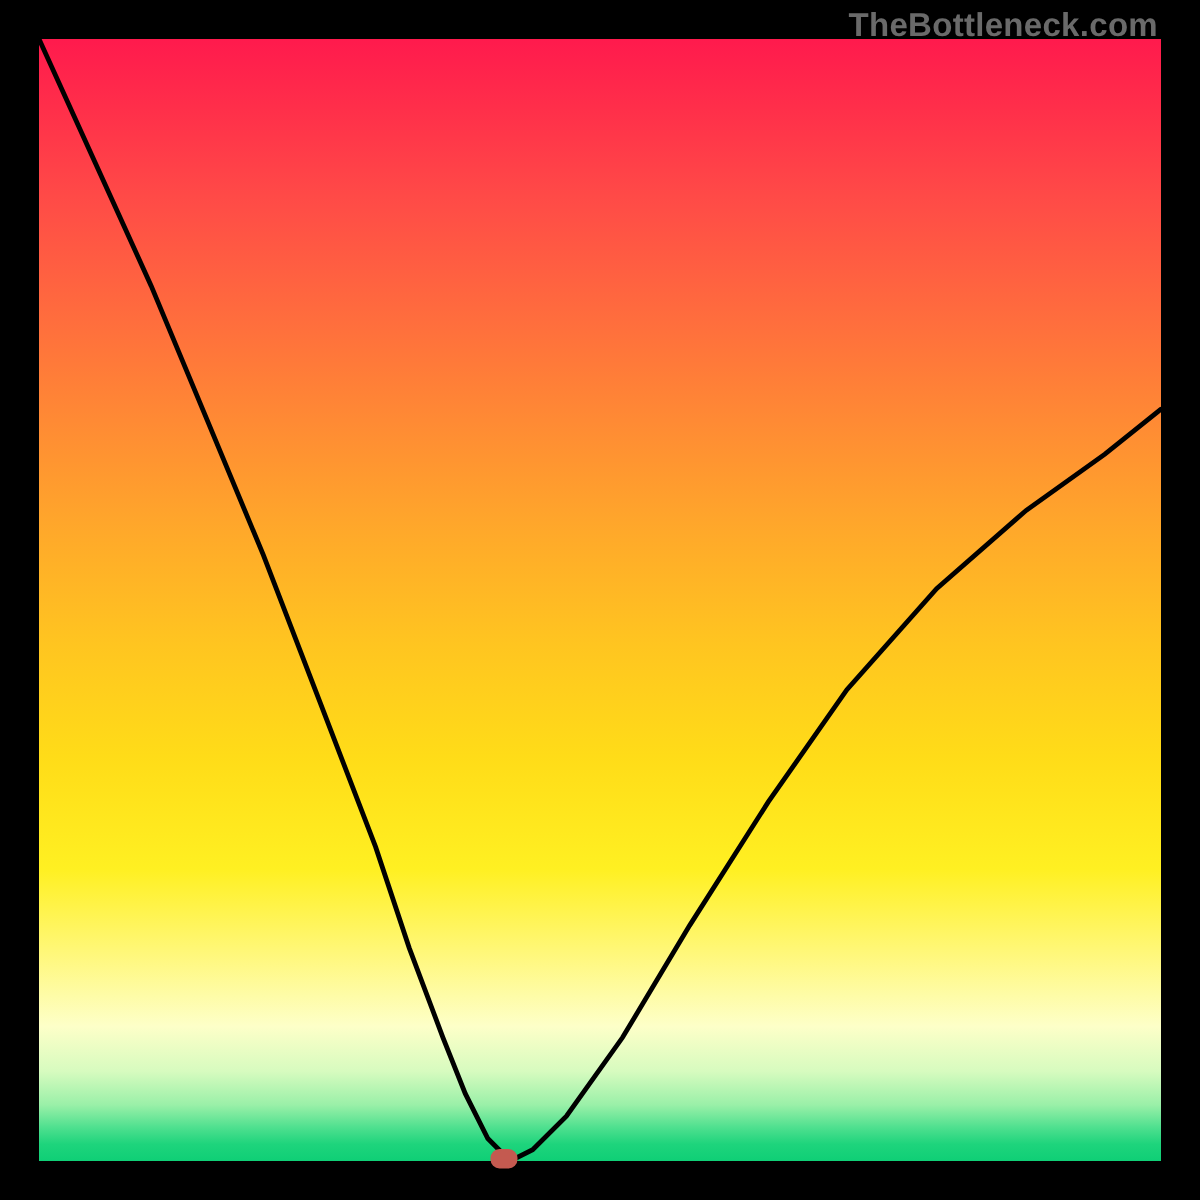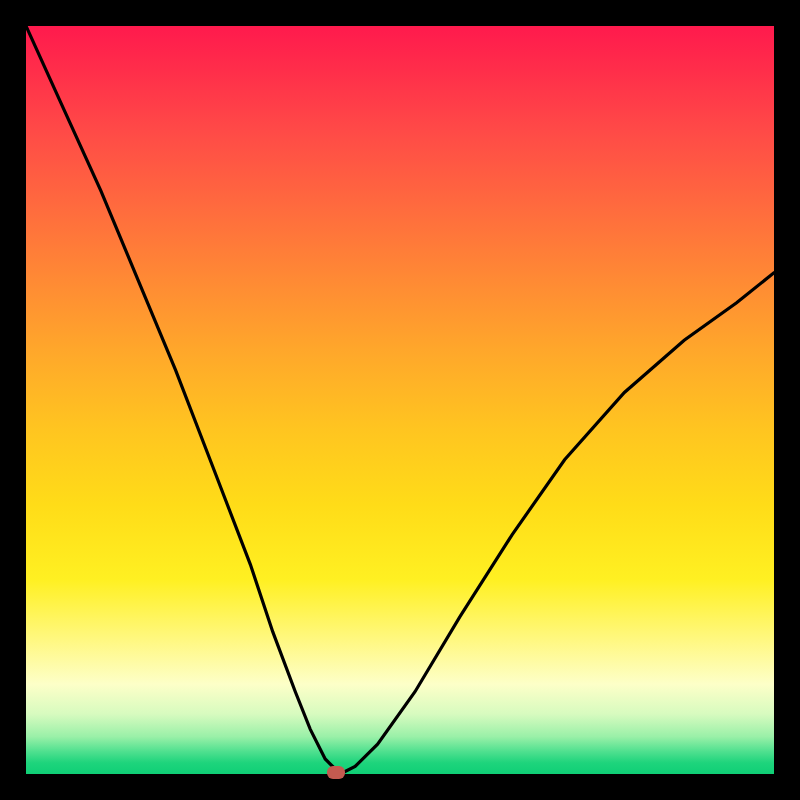--- a/index.html
+++ b/index.html
@@ -66,20 +66,21 @@
     height: 13px;
     border-radius: 6px;
     background: #c45a50;
   }
 </style>
 </head>
 <body>
 
 <div class="frame">
 
+  <div class="watermark">TheBottleneck.com</div>
 
   <div class="plot">
     <svg class="curve" viewBox="0 0 748 748" preserveAspectRatio="none">
       <path fill="none" stroke="#000" stroke-width="3.2" stroke-linecap="round" d="M0.0 0.0 L37.4 82.3 L74.8 164.6 L112.2 254.3 L149.6 344.1 L187.0 441.3 L224.4 538.6 L246.8 605.9 L269.3 665.7 L284.2 703.1 L299.2 733.0 L306.7 740.5 L314.2 748.0 L329.1 740.5 L351.6 718.1 L389.0 665.7 L433.8 590.9 L486.2 508.6 L538.6 433.8 L598.4 366.5 L658.2 314.2 L710.6 276.8 L748.0 246.8"></path>
     </svg>
     <div class="marker" style="left:301.4px;top:740.0px;"></div>
   </div>
 
 </div>
 

